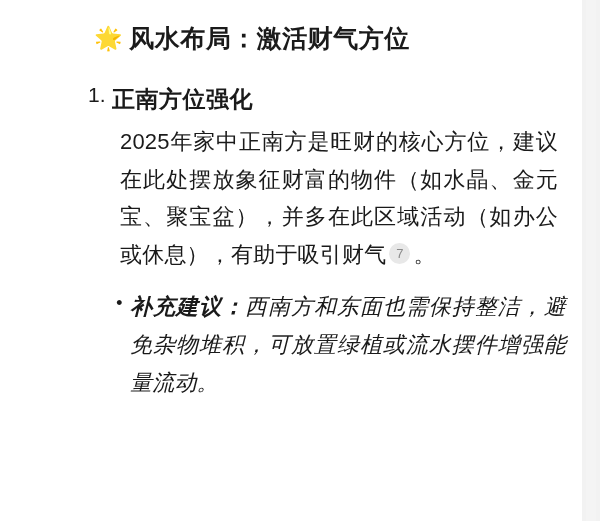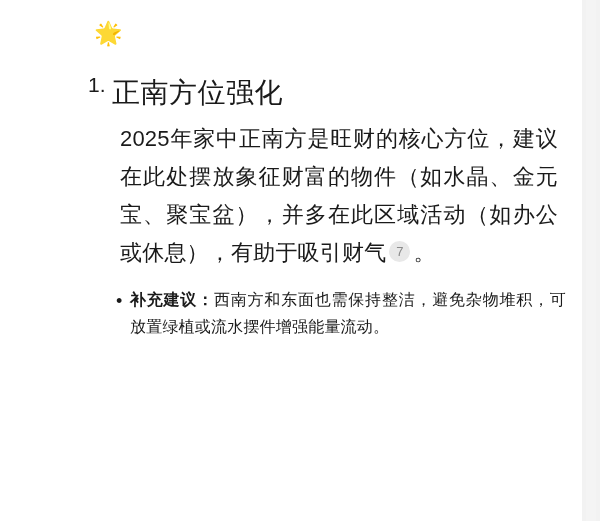--- a/index.html
+++ b/index.html
@@ -94,22 +94,22 @@
     content: counter(item) ".";
     position: absolute;
     left: -24px;
     top: 0;
     font-size: 21px;
     font-weight: normal;
     color: #1a1a1a;
   }
 
   .item-title {
-    font-size: 28px;
-    font-weight: normal;
+    font-size: 23px;
+    font-weight: bold;
     letter-spacing: 0.5px;
     line-height: 1.4;
     margin: 0 0 6px 0;
   }
 
   .body-text {
     font-size: 22px;
     line-height: 1.72;
     letter-spacing: 0.2px;
     margin: 8px;
@@ -133,25 +133,26 @@
   }
 
   
   ul.sub-list {
     margin: 14px 0 0 0;
     padding-left: 18px;
     list-style: none;
   }
   ul.sub-list > li {
     position: relative;
-    font-size: 16px;
+    font-size: 22px;
     line-height: 1.72;
     letter-spacing: 0.2px;
     text-align: justify;
     text-justify: inter-ideograph;
+    font-style: italic;
   }
   ul.sub-list > li::before {
     content: "\2022";
     position: absolute;
     left: -14px;
     top: 0;
     font-size: 18px;
     color: #1a1a1a;
   }
   .sub-label {
@@ -162,20 +163,21 @@
 <body>
 
 <div class="page">
 
   <div class="left-gutter"></div>
 
   <div class="content">
 
     <h1 class="heading">
       <span class="star">🌟</span>
+      <span>风水布局：激活财气方位</span>
     </h1>
 
     <ol class="main-list">
       <li>
 
         <div class="item-title">正南方位强化</div>
 
         <p class="body-text">
           <span>2025年家中正南方是旺财的核心方位，建议在此处摆放象征财富的物件（如水晶、金元宝、聚宝盆），并多在此区域活动（如办公或休息），有助于吸引财气</span><span class="ref-badge">7</span><span>。</span>
         </p>

